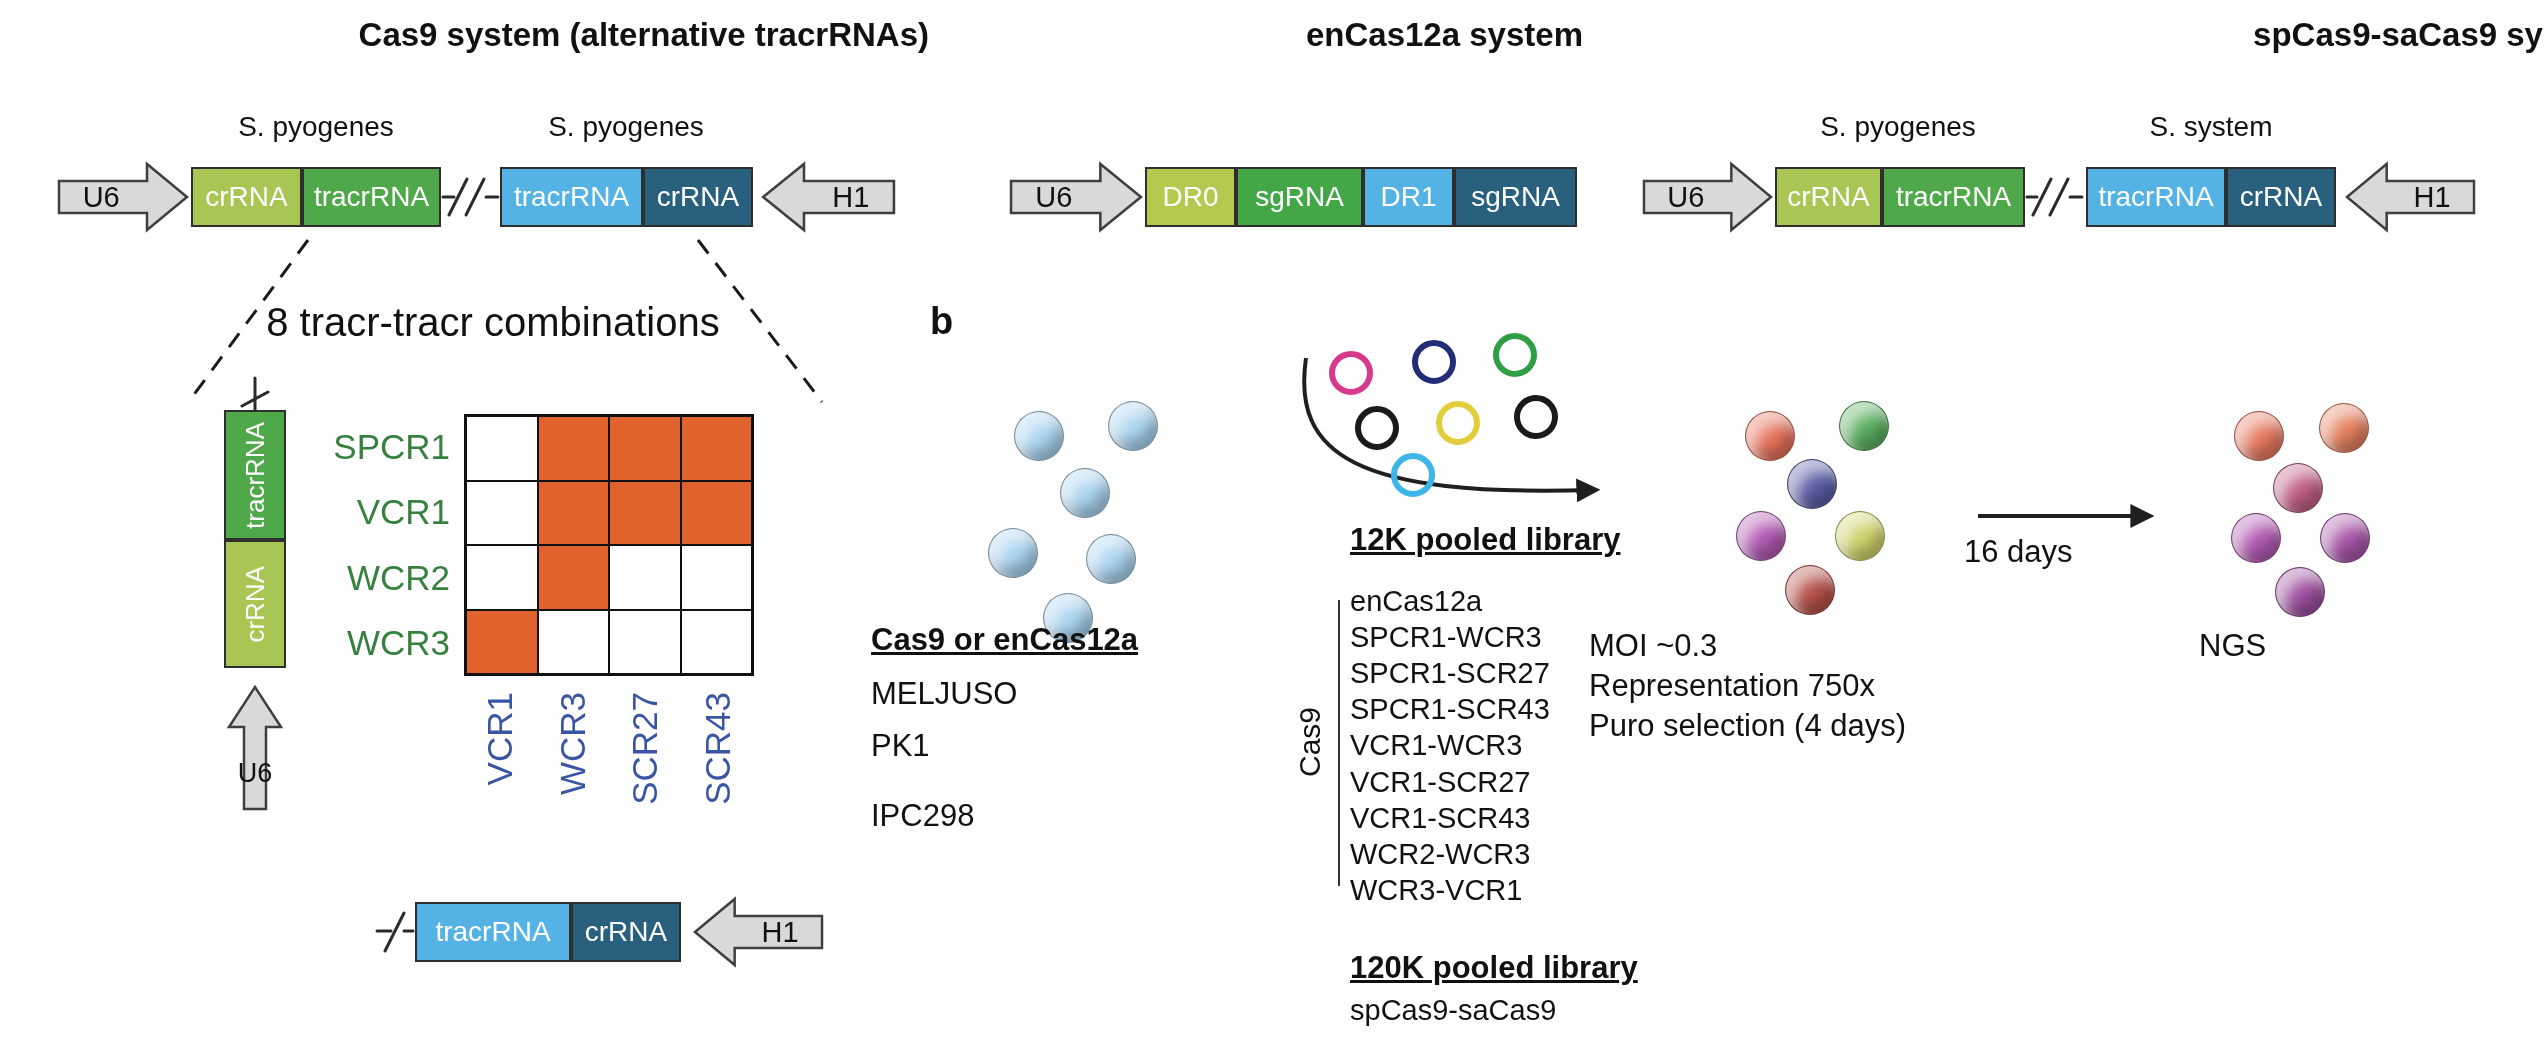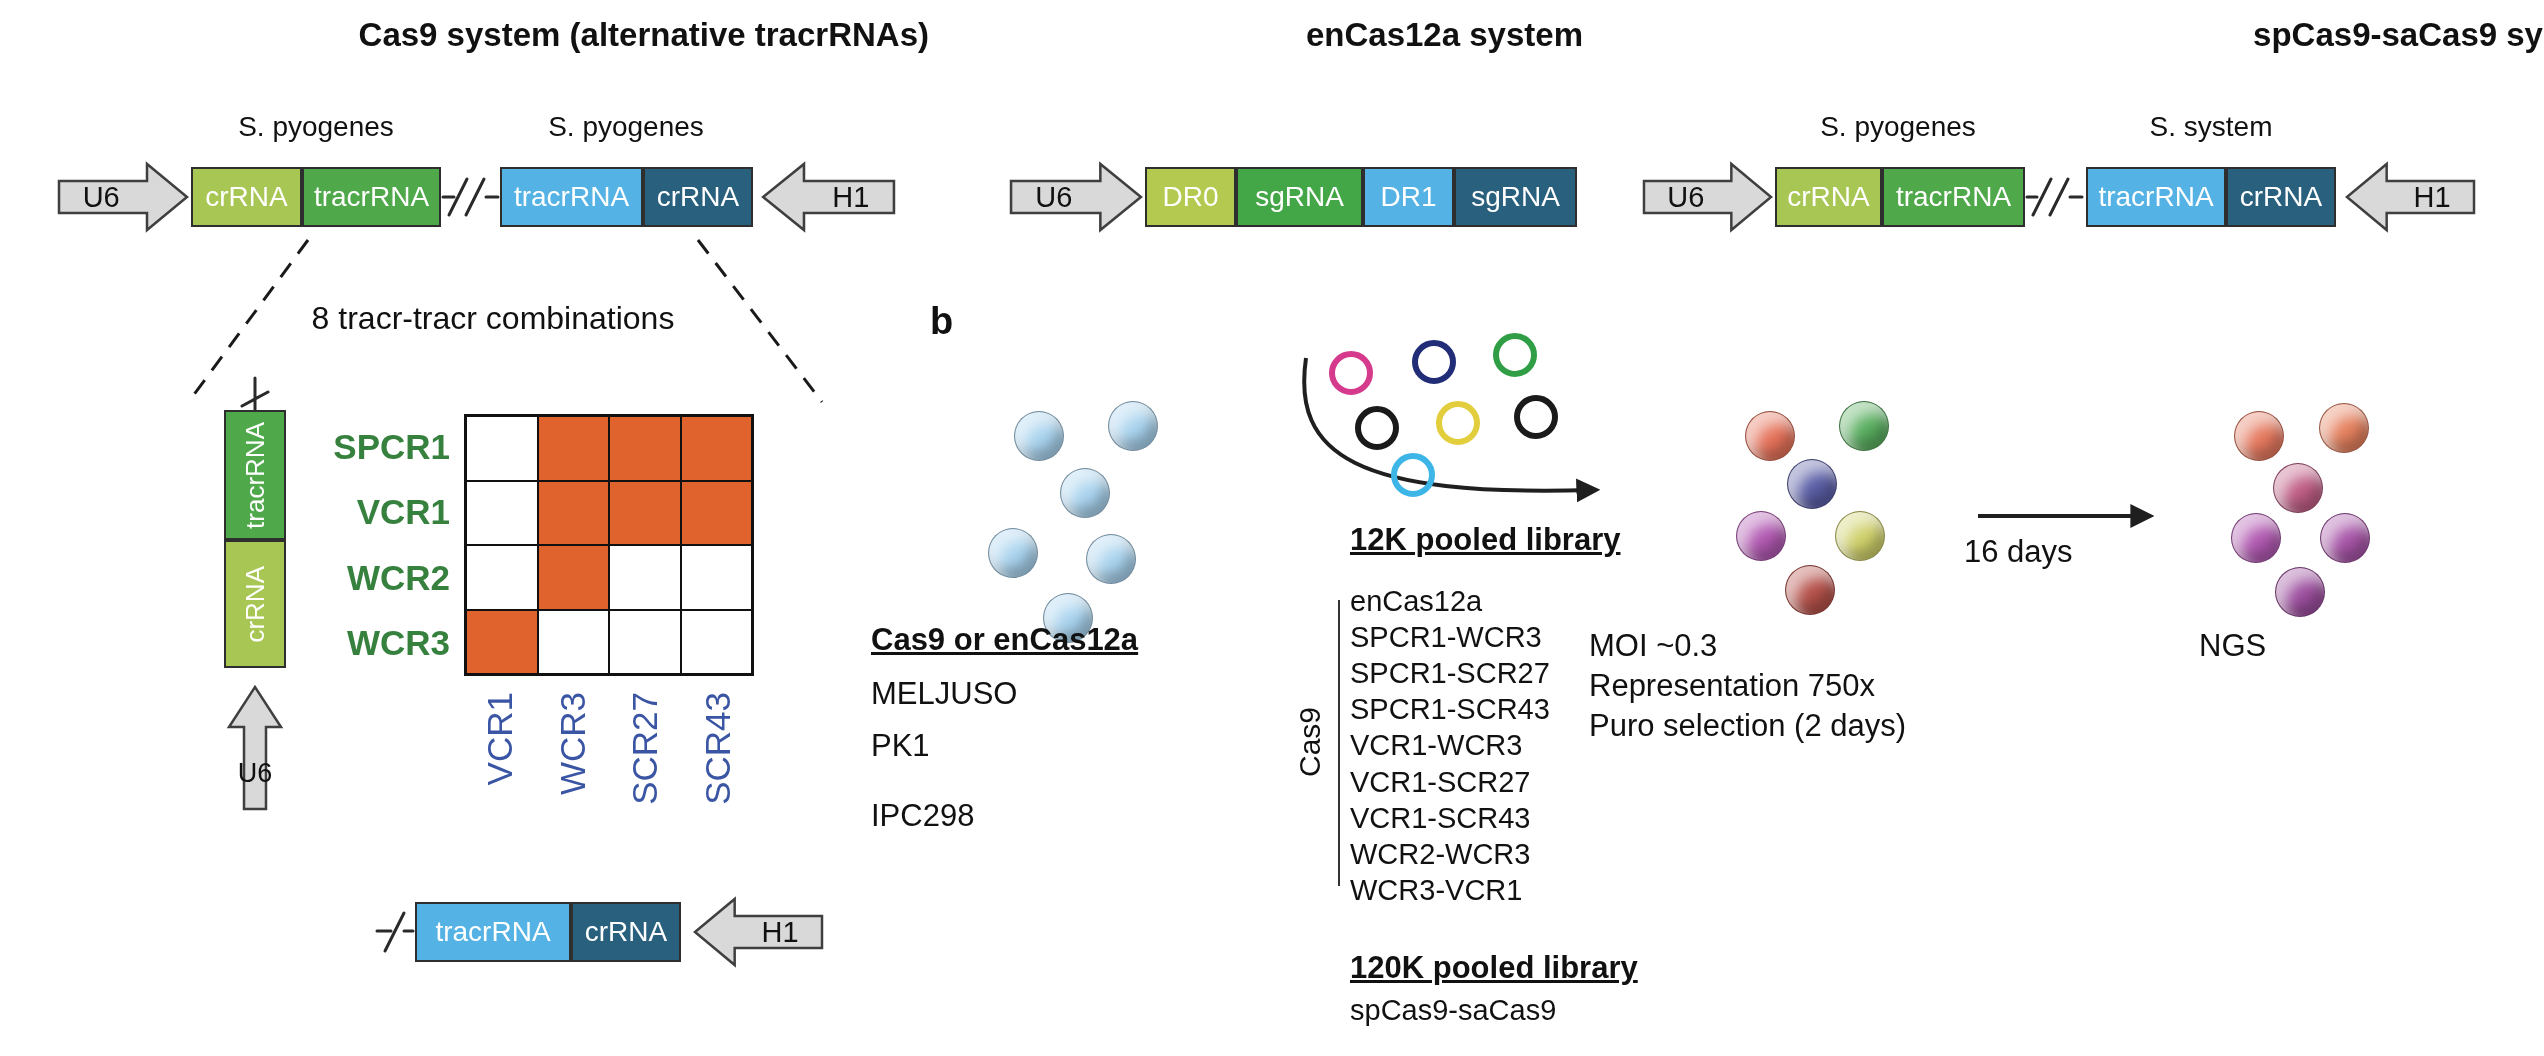--- a/index.html
+++ b/index.html
@@ -6,24 +6,24 @@
   .canvas{position:relative;width:2544px;height:1056px;background:#ffffff;overflow:hidden;}
   .abs{position:absolute;}
   .title{position:absolute;font-weight:bold;font-size:33px;text-align:right;white-space:nowrap;}
   .species{position:absolute;font-size:28px;transform:translate(-50%,-50%);white-space:nowrap;}
   .seg{position:absolute;display:flex;align-items:center;justify-content:center;color:#fff;font-size:28px;border:2px solid #2e2e2e;box-sizing:border-box;}
   .vtext{writing-mode:vertical-rl;transform:rotate(180deg);font-size:26px;}
   .parrow{position:absolute;}
   .parrow svg{position:absolute;left:0;top:0;width:100%;height:100%;}
   .parrow-label{position:absolute;top:0;height:100%;display:flex;align-items:center;justify-content:center;font-size:29px;color:#111;}
   .parrow-label-v{position:absolute;left:0;width:100%;display:flex;align-items:center;justify-content:center;font-size:27px;color:#111;}
-  .caption{position:absolute;font-size:32px;text-align:center;}
+  .caption{position:absolute;font-size:40px;text-align:center;}
   .matrix-grid{position:absolute;display:grid;grid-template-columns:repeat(4,1fr);grid-auto-rows:1fr;border:2px solid #111;background:#fff;box-sizing:border-box;}
   .mcell{border:1px solid #111;}
-  .rowlab{position:absolute;font-size:35px;text-align:right;line-height:40px;font-weight:bold;}
+  .rowlab{position:absolute;font-size:35px;text-align:right;line-height:40px;}
   .collab{position:absolute;font-size:35px;writing-mode:vertical-rl;transform:translateX(-50%) rotate(180deg);white-space:nowrap;}
   .ball{position:absolute;width:48px;height:48px;border-radius:50%;border:1px solid rgba(0,0,0,.35);
         box-shadow:inset 10px 12px 14px rgba(255,255,255,.65), inset -6px -9px 12px rgba(0,0,0,.28);}
   .ring{position:absolute;width:44px;height:44px;border-radius:50%;border:6px solid #000;background:transparent;box-sizing:border-box;}
   .btxt{font-size:29px;}
   .b31{font-size:31px;}
   .bold-underline{font-weight:bold;text-decoration:underline;}
   .tc{text-align:left;}
   .libitem{height:36.2px;display:flex;align-items:center;font-size:29px;white-space:nowrap;}
   .vlabel{position:absolute;writing-mode:vertical-rl;transform:translate(-50%,-50%) rotate(180deg);white-space:nowrap;font-size:30px;}
@@ -228,21 +228,21 @@
 
   <div class="ball" style="left: 1745px; top: 411px; background-color: rgb(229, 114, 90);"></div>
   <div class="ball" style="left: 1839px; top: 401px; background-color: rgb(90, 174, 96);"></div>
   <div class="ball" style="left: 1787px; top: 459px; background-color: rgb(91, 95, 166);"></div>
   <div class="ball" style="left: 1736px; top: 511px; background-color: rgb(178, 90, 178);"></div>
   <div class="ball" style="left: 1835px; top: 511px; background-color: rgb(207, 208, 107);"></div>
   <div class="ball" style="left: 1785px; top: 565px; background-color: rgb(181, 81, 74);"></div>
 
   <div class="abs b31 tc" style="left:1589px;top:628px;width:440px;">MOI ~0.3</div>
   <div class="abs b31 tc" style="left:1589px;top:668px;width:440px;">Representation 750x</div>
-  <div class="abs b31 tc" style="left:1589px;top:708px;width:440px;">Puro selection (2 days)</div>
+  <div class="abs b31 tc" style="left:1589px;top:708px;width:440px;">Puro selection (4 days)</div>
 
   <div class="abs b31 tc" style="left:1964px;top:534px;width:200px;">16 days</div>
 
   <div class="ball" style="left: 2234px; top: 411px; background-color: rgb(229, 121, 95);"></div>
   <div class="ball" style="left: 2319px; top: 403px; background-color: rgb(229, 129, 95);"></div>
   <div class="ball" style="left: 2273px; top: 463px; background-color: rgb(192, 95, 134);"></div>
   <div class="ball" style="left: 2231px; top: 513px; background-color: rgb(177, 90, 177);"></div>
   <div class="ball" style="left: 2320px; top: 513px; background-color: rgb(167, 85, 167);"></div>
   <div class="ball" style="left: 2275px; top: 567px; background-color: rgb(156, 79, 158);"></div>
 

